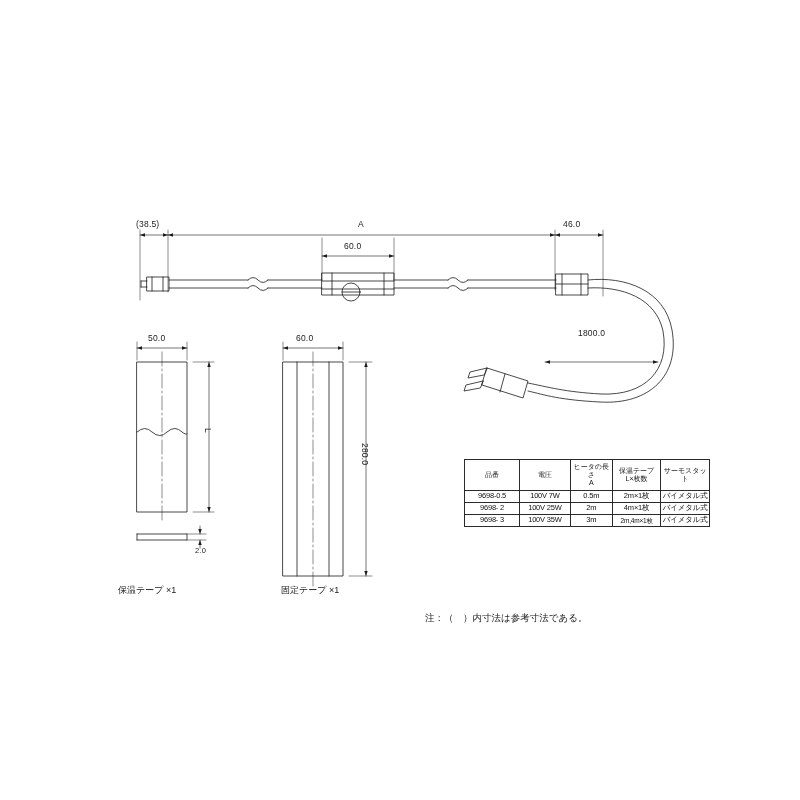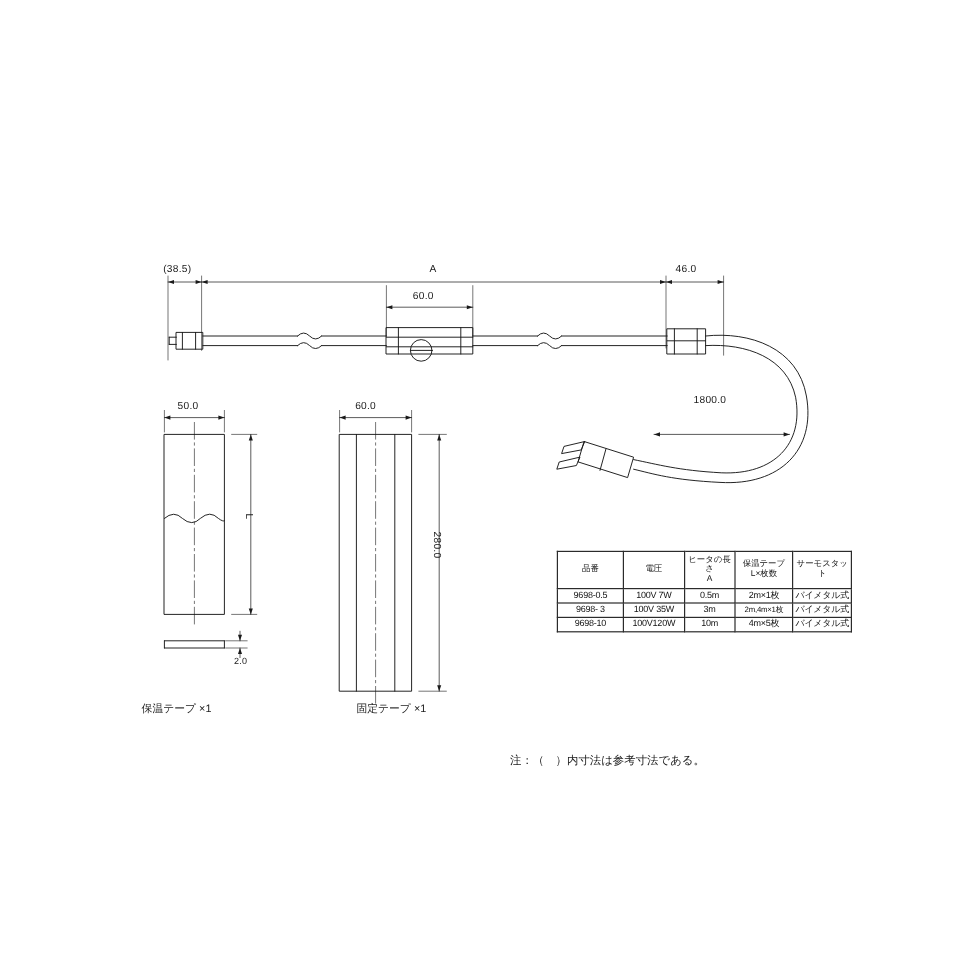--- a/index.html
+++ b/index.html
@@ -247,23 +247,23 @@
   <div class="dim-label vert" style="left:203px; top:428px;">L</div>
 
   <div class="dim-label" style="left:195px; top:546px; font-size:7.5px;">2.0</div>
 
   <div class="dim-label" style="left:296px; top:333px;">60.0</div>
 
   <div class="dim-label vert" style="left:360px; top:443px;">280.0</div>
 
   <div class="cap-label" style="left:118px; top:584px;">保温テープ ×1</div>
 
-  <div class="cap-label" style="left:297px; top:584px;">固定テープ ×1</div>
-
-  <div class="note-label" style="left:425px; top:612px;margin-top:16px;">注：（　）内寸法は参考寸法である。</div>
+  <div class="cap-label" style="left:281px; top:584px;">固定テープ ×1</div>
+
+  <div class="note-label" style="left:425px; top:612px;">注：（　）内寸法は参考寸法である。</div>
 
   <table id="spec-table">
     <thead>
       <tr>
         <th class="col-a">
           <div>品番</div>
         </th>
         <th class="col-b">
           <div>電圧</div>
         </th>
@@ -282,29 +282,29 @@
     </thead>
     <tbody>
       <tr>
         <td>9698-0.5</td>
         <td>100V  7W</td>
         <td>0.5m</td>
         <td>2m×1枚</td>
         <td>バイメタル式</td>
       </tr>
       <tr>
+        <td>9698- 2</td>
+        <td>100V 25W</td>
+        <td>2m</td>
+        <td>4m×1枚</td>
+        <td>バイメタル式</td>
+      </tr>
+      <tr>
         <td>9698- 3</td>
         <td>100V 35W</td>
         <td>3m</td>
         <td style="font-size:6.5px;">2m,4m×1枚</td>
         <td>バイメタル式</td>
       </tr>
-      <tr>
-        <td>9698-10</td>
-        <td>100V120W</td>
-        <td>10m</td>
-        <td>4m×5枚</td>
-        <td>バイメタル式</td>
-      </tr>
     </tbody>
   </table>
 
 </div>
 
 </body></html>

